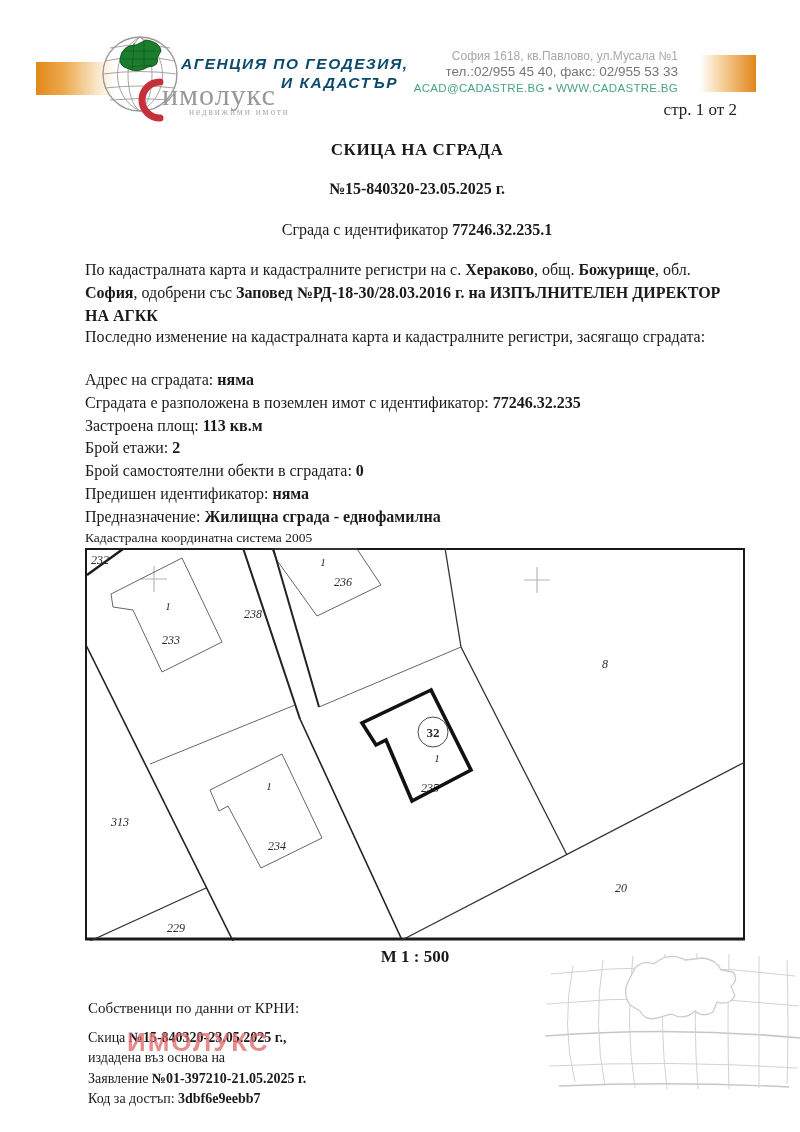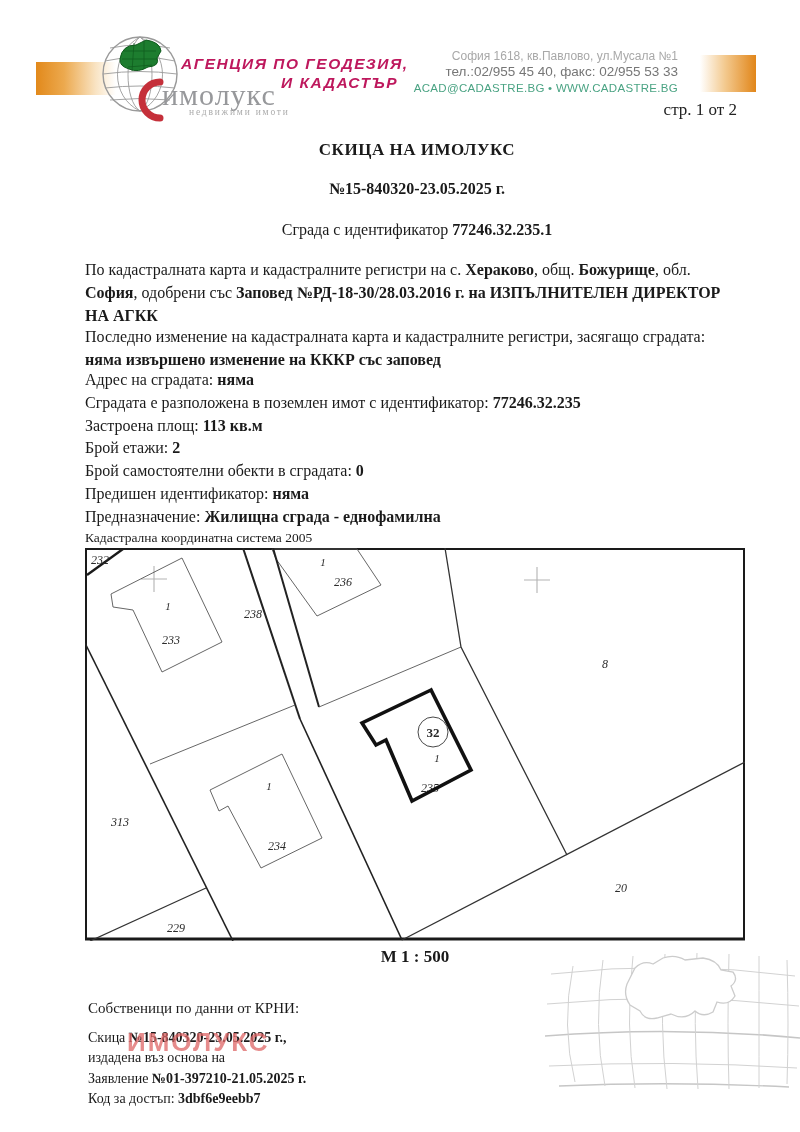--- a/index.html
+++ b/index.html
@@ -9,21 +9,21 @@
   .sans{font-family:"Liberation Sans",sans-serif;}
   .b{font-weight:bold;}
   .ctr{text-align:center;}
   .rt{text-align:right;}
 
   
   .bar-left{left:36px;top:62px;width:80px;height:33px;
             background:linear-gradient(to right,#e2891b 0%,#eca94e 35%,#f9e4c4 75%,#ffffff 100%);}
   .bar-right{left:700px;top:55px;width:56px;height:37px;
              background:linear-gradient(to right,#ffffff 0%,#f3c98e 45%,#e1861a 100%);}
-  .agency{color:#be185d;font-weight:bold;font-style:italic;letter-spacing:1.5px;font-size:15.5px;}
+  .agency{color:#0c4a6e;font-weight:bold;font-style:italic;letter-spacing:1.5px;font-size:15.5px;}
   .imolux-name{color:#97989b;font-size:30px;letter-spacing:1px;}
   .imolux-tag{color:#ababab;font-size:9.5px;letter-spacing:1.8px;}
   .addr1{color:#a8a8a8;font-size:12px;}
   .addr2{color:#767676;font-size:13.5px;margin-top:1px;}
   .addr3{color:#4aa383;font-size:11.5px;margin-top:3px;letter-spacing:.3px;}
   .pageno{font-size:17px;color:#222;}
 
   
   .doc-title{font-size:17px;font-weight:bold;letter-spacing:.5px;}
   .doc-num{font-size:16px;font-weight:bold;}
@@ -66,35 +66,34 @@
   <div class="abs imolux-tag" style="left:189px;top:107px;">недвижими имоти</div>
 
   <div class="abs rt sans" style="right:122px;top:49px;width:300px;">
     <div class="addr1">София 1618, кв.Павлово, ул.Мусала №1</div>
     <div class="addr2">тел.:02/955 45 40, факс: 02/955 53 33</div>
     <div class="addr3">ACAD@CADASTRE.BG • WWW.CADASTRE.BG</div>
   </div>
 
   <div class="abs rt pageno" style="right:63px;top:100px;width:120px;">стр. 1 от 2</div>
 
-  <div class="abs ctr doc-title" style="left:85px;top:140px;width:664px;">СКИЦА НА ИМОЛУКС</div>
+  <div class="abs ctr doc-title" style="left:85px;top:140px;width:664px;">СКИЦА НА СГРАДА</div>
   <div class="abs ctr doc-num" style="left:85px;top:180px;width:664px;">№15-840320-23.05.2025 г.</div>
   <div class="abs ctr doc-id" style="left:85px;top:221px;width:664px;">
     <span>Сграда с идентификатор </span><span class="b">77246.32.235.1</span>
   </div>
 
   <div class="abs para" style="left:85px;top:258px;width:664px;">
     <span>По кадастралната карта и кадастралните регистри на с. </span><span class="b">Хераково</span><span>, общ. </span><span class="b">Божурище</span><span>, обл.</span><br>
     <span class="b">София</span><span>, одобрени със </span><span class="b">Заповед №РД-18-30/28.03.2016 г. на ИЗПЪЛНИТЕЛЕН ДИРЕКТОР</span><br>
     <span class="b">НА АГКК</span>
   </div>
 
   <div class="abs para" style="left:85px;top:325px;width:664px;">
     <span>Последно изменение на кадастралната карта и кадастралните регистри, засягащо сградата:</span><br>
-    <span class="b">няма извършено изменение на КККР със заповед</span>
   </div>
 
   <div class="abs fields" style="left:85px;top:369px;width:664px;">
     <div class="row"><span>Адрес на сградата: </span><span class="b">няма</span></div>
     <div class="row"><span>Сградата е разположена в поземлен имот с идентификатор: </span><span class="b">77246.32.235</span></div>
     <div class="row"><span>Застроена площ: </span><span class="b">113 кв.м</span></div>
     <div class="row"><span>Брой етажи: </span><span class="b">2</span></div>
     <div class="row"><span>Брой самостоятелни обекти в сградата: </span><span class="b">0</span></div>
     <div class="row"><span>Предишен идентификатор: </span><span class="b">няма</span></div>
     <div class="row"><span>Предназначение: </span><span class="b">Жилищна сграда - еднофамилна</span></div>

